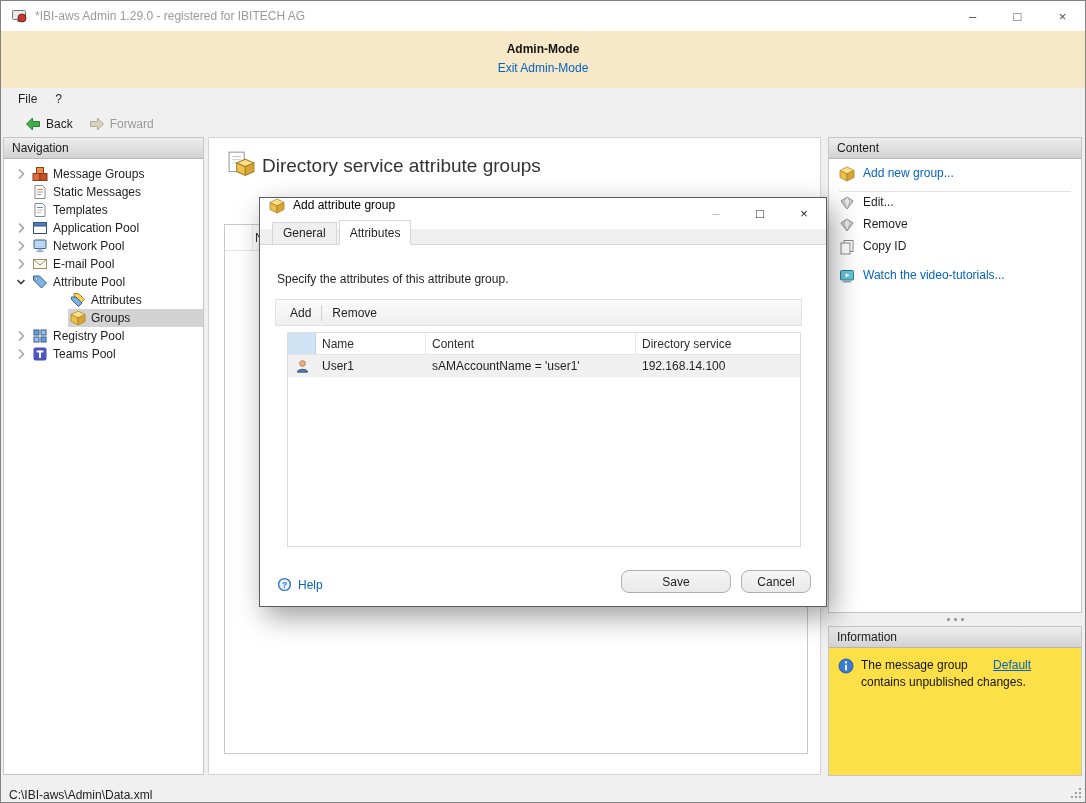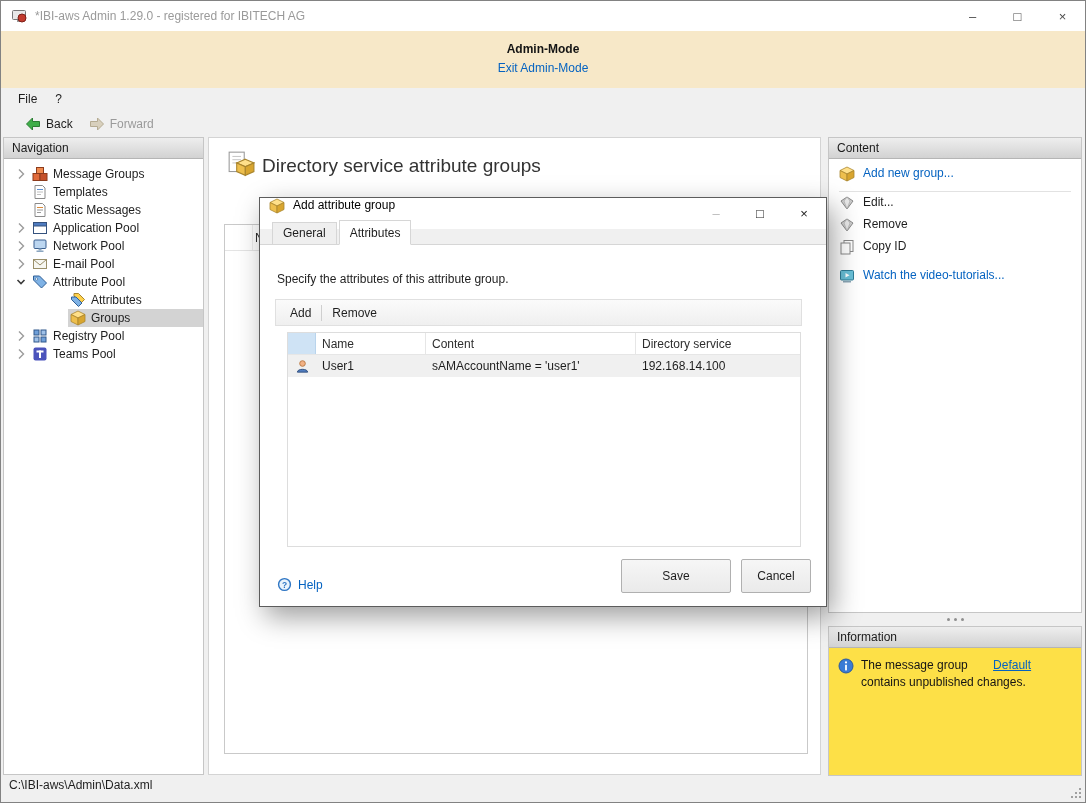--- a/index.html
+++ b/index.html
@@ -70,21 +70,21 @@
   .splitter i { width:3px; height:3px; background:#8f8f8f; border-radius:50%; }
 
   
   .info-panel { position:absolute; left:827px; top:625px; width:254px; height:150px; border:1px solid #c6c6c6; background:#fde047; }
   .info-body { padding:9px 9px; display:flex; gap:7px; }
   .info-icon { width:16px; height:16px; flex:0 0 16px; margin-top:1px; }
   .info-text { line-height:1.38; color:#141414; }
   .inline-link { color:#0563c1; text-decoration:underline; cursor:pointer;margin-left:22px; }
 
   
-  .statusbar { position:absolute; left:0; right:0; bottom:0; height:24px; display:flex; align-items:flex-start; padding-left:8px; background:#f0f0f0; }
+  .statusbar { position:absolute; left:0; right:0; bottom:0; height:24px; display:flex; align-items:flex-end; padding-left:8px; background:#f0f0f0; }
   .resize-grip { position:absolute; right:2px; bottom:2px; width:13px; height:13px; }
 
   
   .dialog { position:absolute; left:258px; top:196px; width:568px; height:410px; background:#fff;
     border:1px solid #5c5c5c; box-shadow:6px 10px 26px rgba(0,0,0,0.38); z-index:10; }
   .dlg-titlebar { height:31px; display:flex; background:#fff; }
   .dlg-icon { margin-left:9px; width:16px; height:16px; flex:0 0 16px; }
   .dlg-title { margin-left:8px; color:#000; }
   .dlg-controls { margin-left:auto; display:flex; height:31px; }
   .dlg-btn { width:44px; height:31px; display:flex; align-items:center; justify-content:center; font-size:13px; color:#1a1a1a; }
@@ -104,21 +104,21 @@
   .attr-hrow { border-bottom:1px solid #e6e6e6; }
   .hc { display:flex; align-items:center; padding-left:6px; border-right:1px solid #e6e6e6; color:#2e2e2e; }
   .hc.last { border-right:none; }
   .hc.icon-hc { background:#cfe3f5; border-right:1px solid #b9d4ec; padding-left:0; }
   .attr-drow { background:#f0f0f0; align-items:center; }
   .dc { padding-left:6px; white-space:nowrap; overflow:hidden; }
   .dc.person-cell { display:flex; align-items:center; justify-content:center; padding-left:0; }
   .help-link { position:absolute; left:17px; bottom:14px; display:flex; align-items:center; gap:6px; color:#0563c1; cursor:pointer; }
   .help-icon { width:15px; height:15px; }
   .dlg-buttons { position:absolute; right:15px; bottom:13px; display:flex; gap:10px; }
-  .btn { width:110px; height:34px; background:linear-gradient(#f6f6f6,#eaeaea); border:1px solid #b0b0b0; border-radius:2px;
+  .btn { width:110px; height:23px; background:linear-gradient(#f6f6f6,#eaeaea); border:1px solid #b0b0b0; border-radius:8px;
     font-family:inherit; font-size:12px; color:#1e1e1e; }
   .btn.cancel { width:70px; }
 </style>
 </head>
 <body>
 
 <div class="window">
 
   <div class="titlebar">
     <span class="app-icon">
@@ -183,38 +183,38 @@
               </svg></span>
         <span class="nav-label">Message Groups</span>
           </span>
       </div>
 
       <div class="tree-row">
         <span class="twisty"></span>
         <span class="row-body">
             <span class="nav-icon"><svg viewBox="0 0 16 16" width="16" height="16">
                 <path d="M3 1.5 h7.5 l2.5 2.5 v10.5 h-10 z" fill="#fff" stroke="#8a8a8a"></path>
+                <line x1="5" y1="5.5" x2="11" y2="5.5" stroke="#d98a3a"></line>
+                <line x1="5" y1="8" x2="11" y2="8" stroke="#9a9a9a"></line>
+                <line x1="5" y1="10.5" x2="9" y2="10.5" stroke="#9a9a9a"></line>
+              </svg></span>
+        <span class="nav-label">Static Messages</span>
+          </span>
+      </div>
+
+      <div class="tree-row">
+        <span class="twisty"></span>
+        <span class="row-body">
+            <span class="nav-icon"><svg viewBox="0 0 16 16" width="16" height="16">
+                <path d="M3 1.5 h7.5 l2.5 2.5 v10.5 h-10 z" fill="#fff" stroke="#8a8a8a"></path>
                 <line x1="5" y1="5.5" x2="11" y2="5.5" stroke="#5b8fd0"></line>
                 <line x1="5" y1="8" x2="11" y2="8" stroke="#bfbfbf"></line>
                 <line x1="5" y1="10.5" x2="9" y2="10.5" stroke="#bfbfbf"></line>
               </svg></span>
         <span class="nav-label">Templates</span>
-          </span>
-      </div>
-
-      <div class="tree-row">
-        <span class="twisty"></span>
-        <span class="row-body">
-            <span class="nav-icon"><svg viewBox="0 0 16 16" width="16" height="16">
-                <path d="M3 1.5 h7.5 l2.5 2.5 v10.5 h-10 z" fill="#fff" stroke="#8a8a8a"></path>
-                <line x1="5" y1="5.5" x2="11" y2="5.5" stroke="#d98a3a"></line>
-                <line x1="5" y1="8" x2="11" y2="8" stroke="#9a9a9a"></line>
-                <line x1="5" y1="10.5" x2="9" y2="10.5" stroke="#9a9a9a"></line>
-              </svg></span>
-        <span class="nav-label">Static Messages</span>
           </span>
       </div>
 
       <div class="tree-row">
         <span class="twisty">
             <svg viewBox="0 0 16 16" width="16" height="16">
               <path d="M6 3.5 L10.5 8 L6 12.5" fill="none" stroke="#9b9b9b" stroke-width="1.4"></path>
             </svg>
           </span>
         <span class="row-body">

